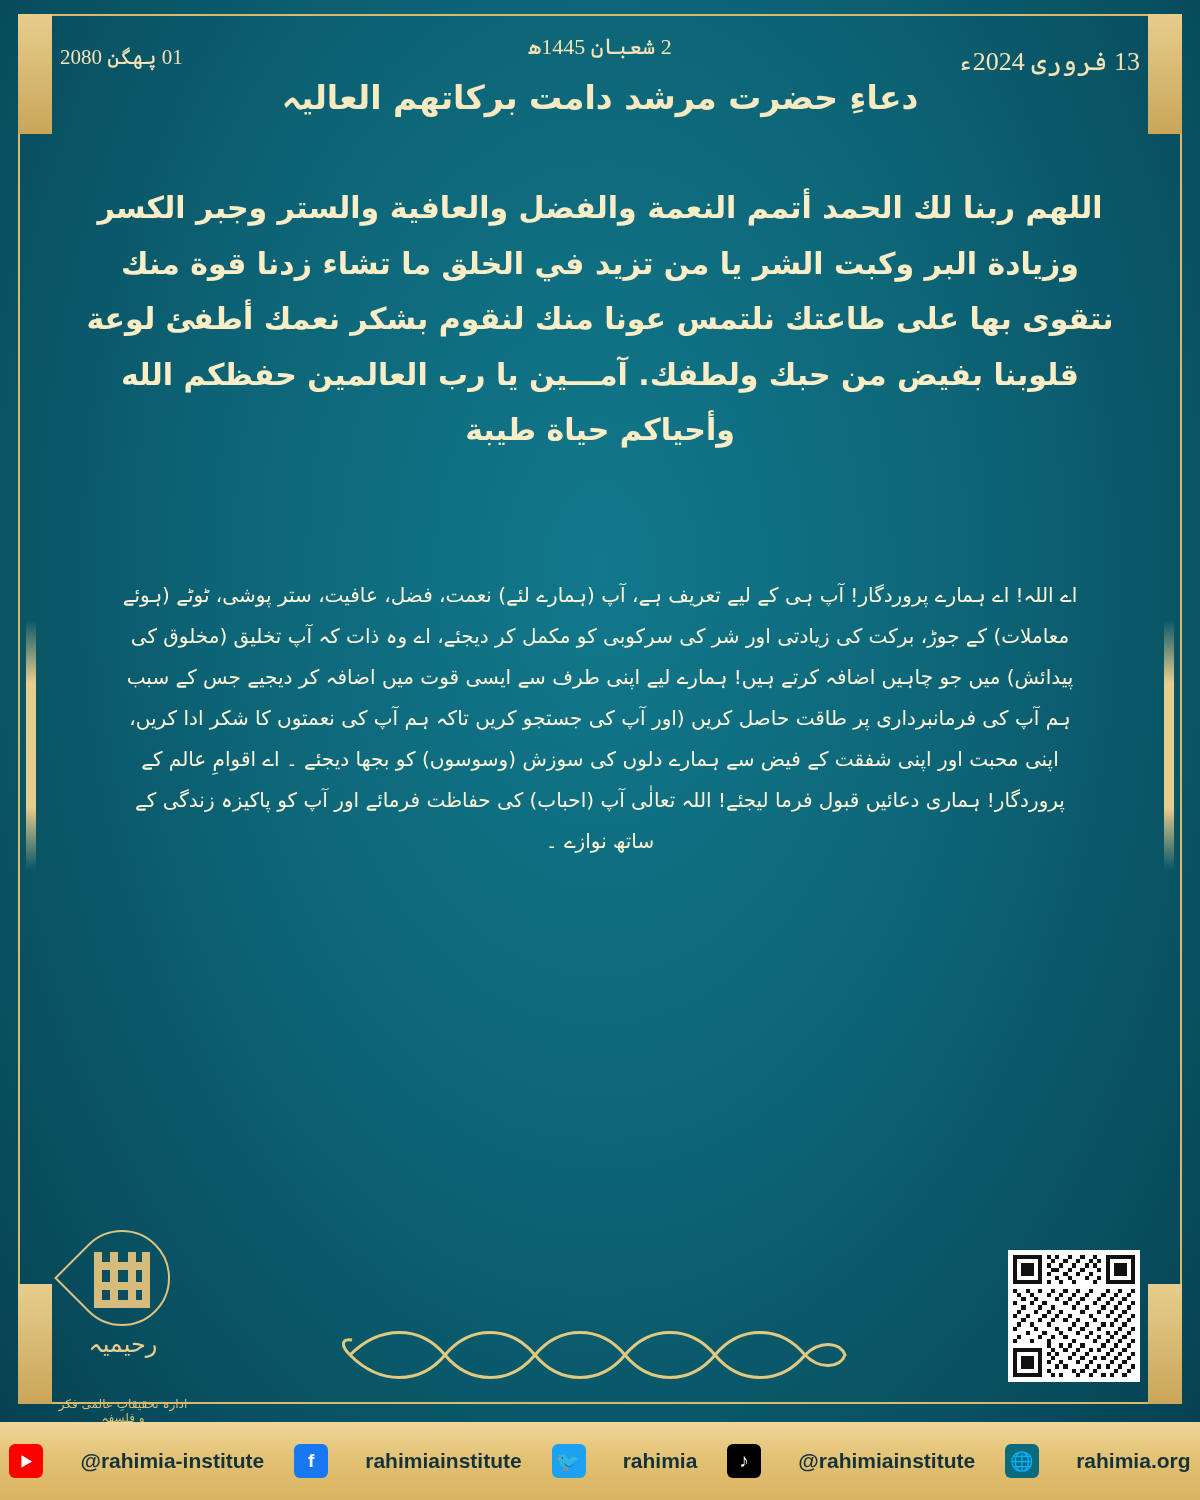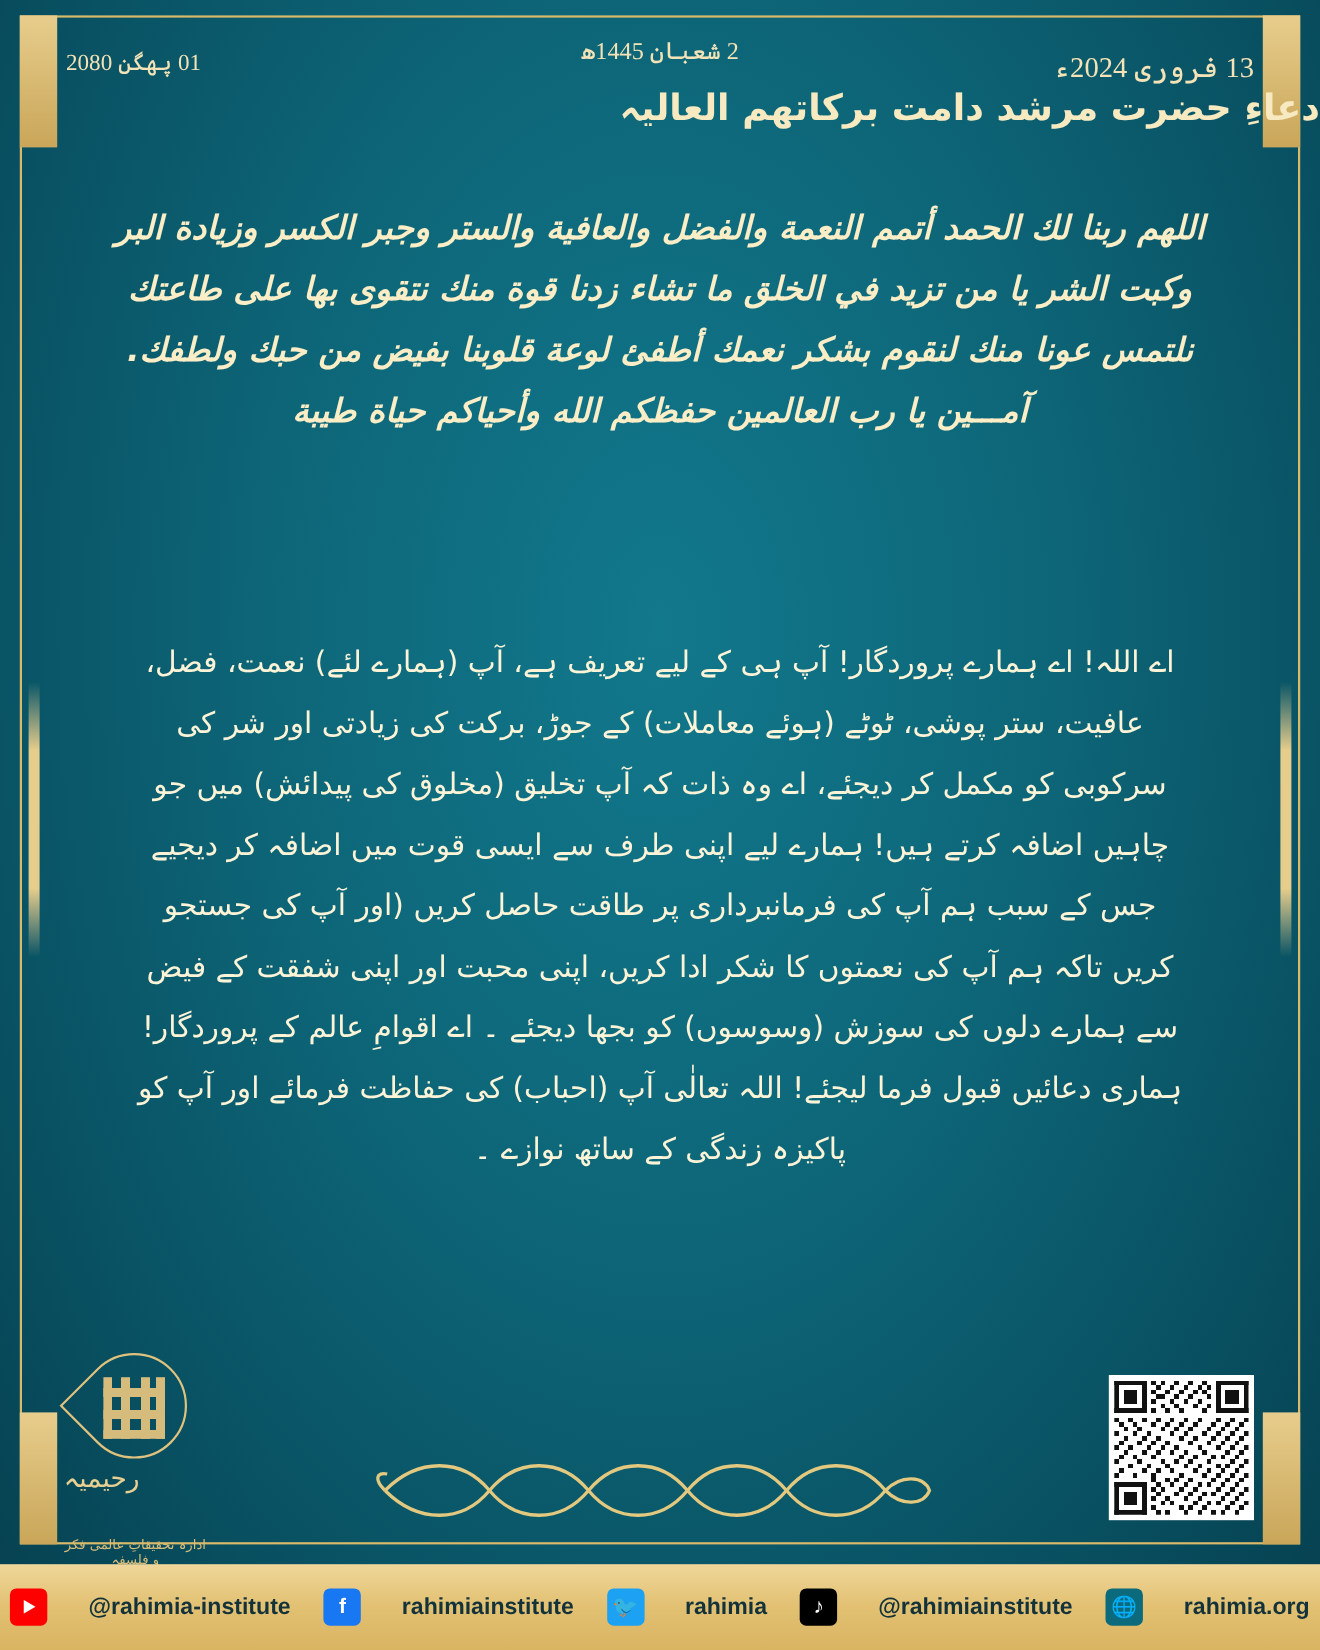--- a/index.html
+++ b/index.html
@@ -93,53 +93,52 @@
     font-family: "Liberation Serif", serif;
     text-align: center;
     line-height: 1.5;
   }
 
   .title {
     position: absolute;
     top: 78px;
     left: 0;
     right: 0;
-    text-align: right;
+    text-align: center;
     color: #f7e9c0;
     font-size: 33px;
     font-weight: bold;
     letter-spacing: 0.5px;
     font-family: "DejaVu Sans", sans-serif;
   }
 
   
   .arabic-block {
     position: absolute;
     top: 180px;
     left: 85px;
     right: 85px;
     text-align: center;
     color: #fbeec6;
     font-size: 30px;
     line-height: 1.85;
     font-weight: bold;
     font-family: "DejaVu Sans", sans-serif;
     direction: rtl;
-    font-style: italic;
   }
 
   
   .urdu-block {
     position: absolute;
     top: 575px;
     left: 120px;
     right: 120px;
     text-align: center;
     color: #fdf4d8;
-    font-size: 27px;
+    font-size: 20px;
     line-height: 2.05;
     font-family: "DejaVu Sans", sans-serif;
     direction: rtl;
   }
 
   
   .ornament {
     position: absolute;
     left: 50%;
     transform: translateX(-50%);
@@ -175,21 +174,21 @@
     background:
       linear-gradient(90deg, #e0c27f 0 8px, transparent 8px 16px, #e0c27f 16px 24px, transparent 24px 34px, #e0c27f 34px 42px, transparent 42px 48px, #e0c27f 48px 56px),
       linear-gradient(0deg, #e0c27f 0 8px, transparent 8px 18px, #e0c27f 18px 26px, transparent 26px 38px, #e0c27f 38px 46px, transparent 46px 56px);
     opacity: 0.95;
   }
   .logo .name {
     position: absolute;
     left: 0;
     top: 100px;
     width: 130px;
-    text-align: left;
+    text-align: center;
     color: #e8cf92;
     font-size: 24px;
     font-family: "DejaVu Sans", sans-serif;
   }
   .logo .subname {
     position: absolute;
     left: 0;
     top: 130px;
     width: 130px;
     text-align: center;

